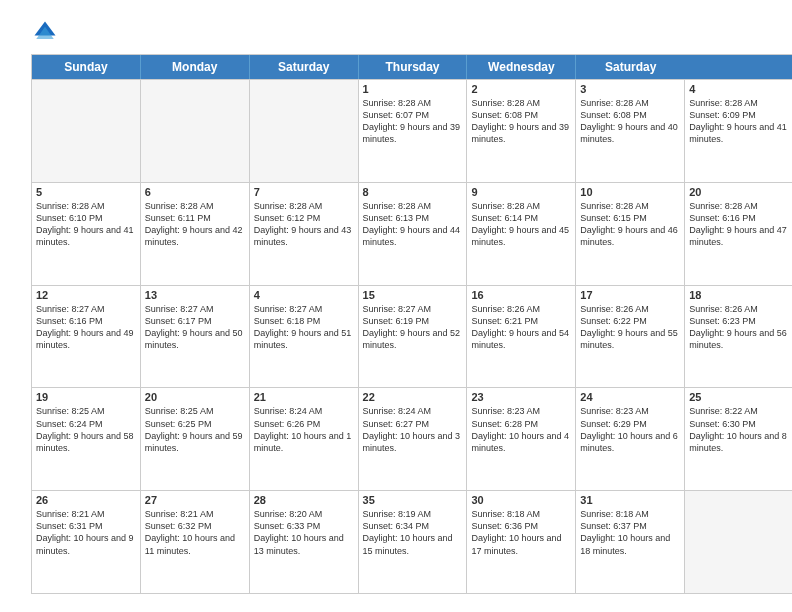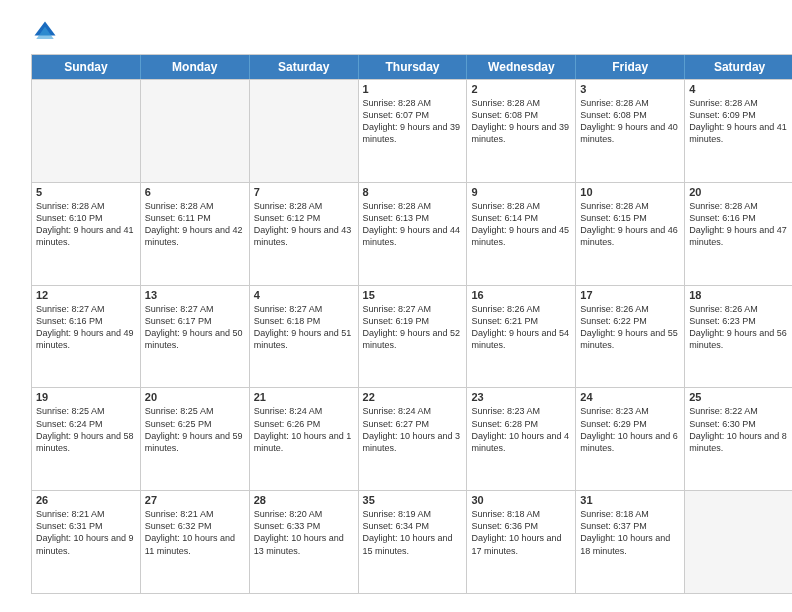--- a/index.html
+++ b/index.html
@@ -134,21 +134,20 @@
     </div>
   </div>
 
   <div class="calendar">
     <div class="cal-header-row" id="cal-header">
         <div class="cal-header-cell">Sunday</div>
         <div class="cal-header-cell">Monday</div>
         <div class="cal-header-cell">Saturday</div>
         <div class="cal-header-cell">Thursday</div>
         <div class="cal-header-cell">Wednesday</div>
-        <div class="cal-header-cell">Friday</div>
         <div class="cal-header-cell">Saturday</div>
       </div>
     <div class="cal-body" id="cal-body">
         <div class="cal-week">
           <div class="cal-cell empty"></div>
           <div class="cal-cell empty"></div>
           <div class="cal-cell empty"></div>
           <div class="cal-cell">
             <div class="cal-day-num">1</div>
             <div class="cal-cell-text" style="white-space: pre-line;">Sunrise: 8:28 AM

